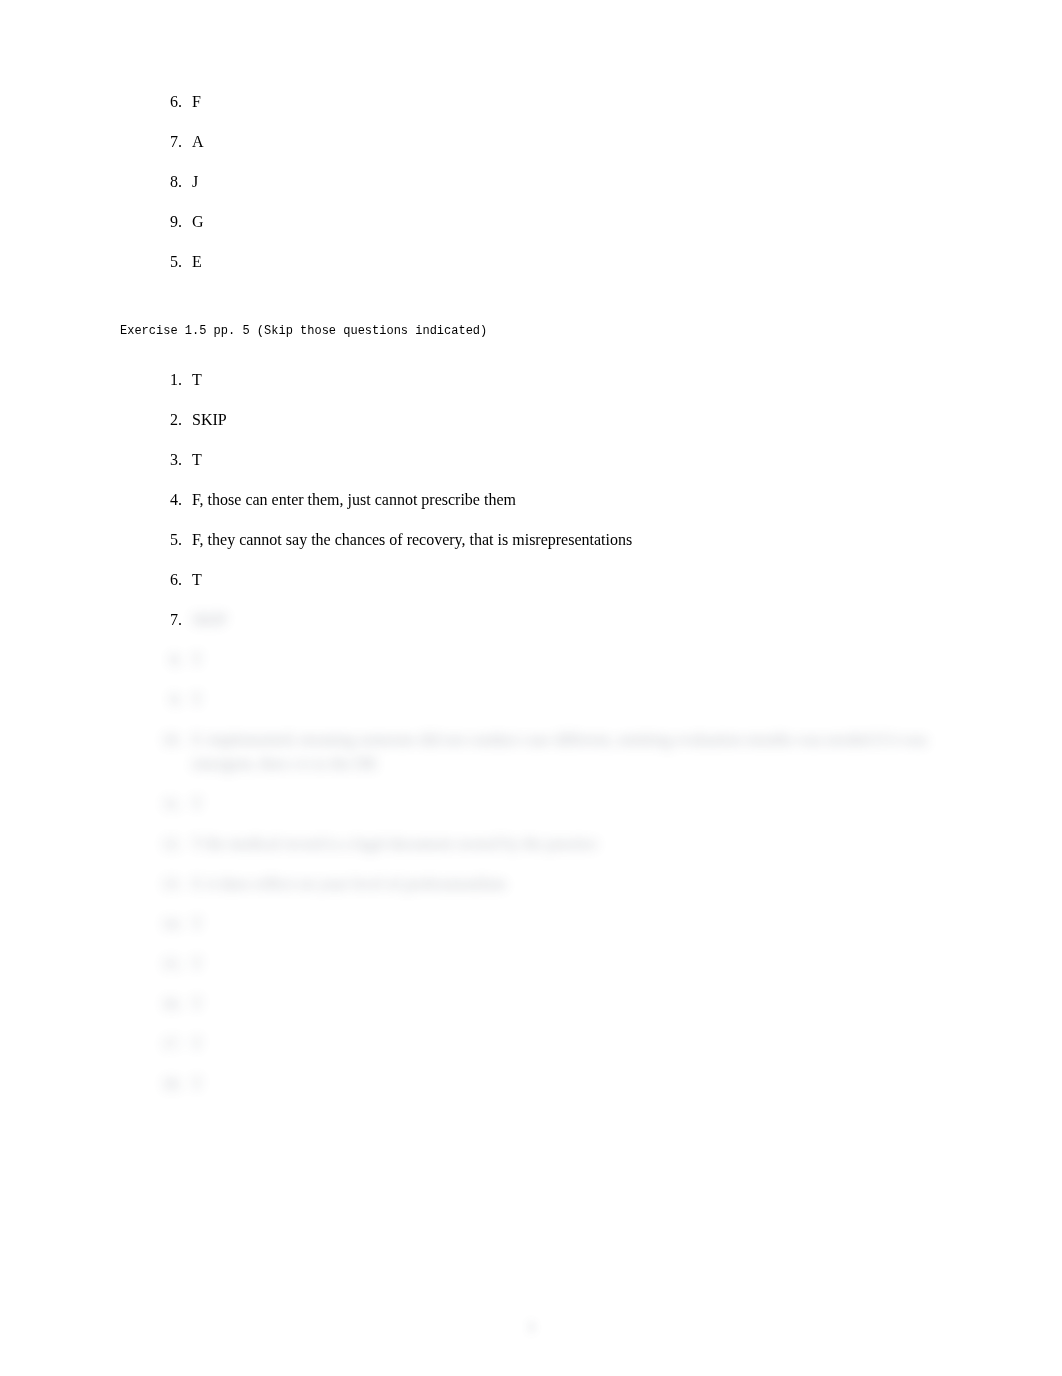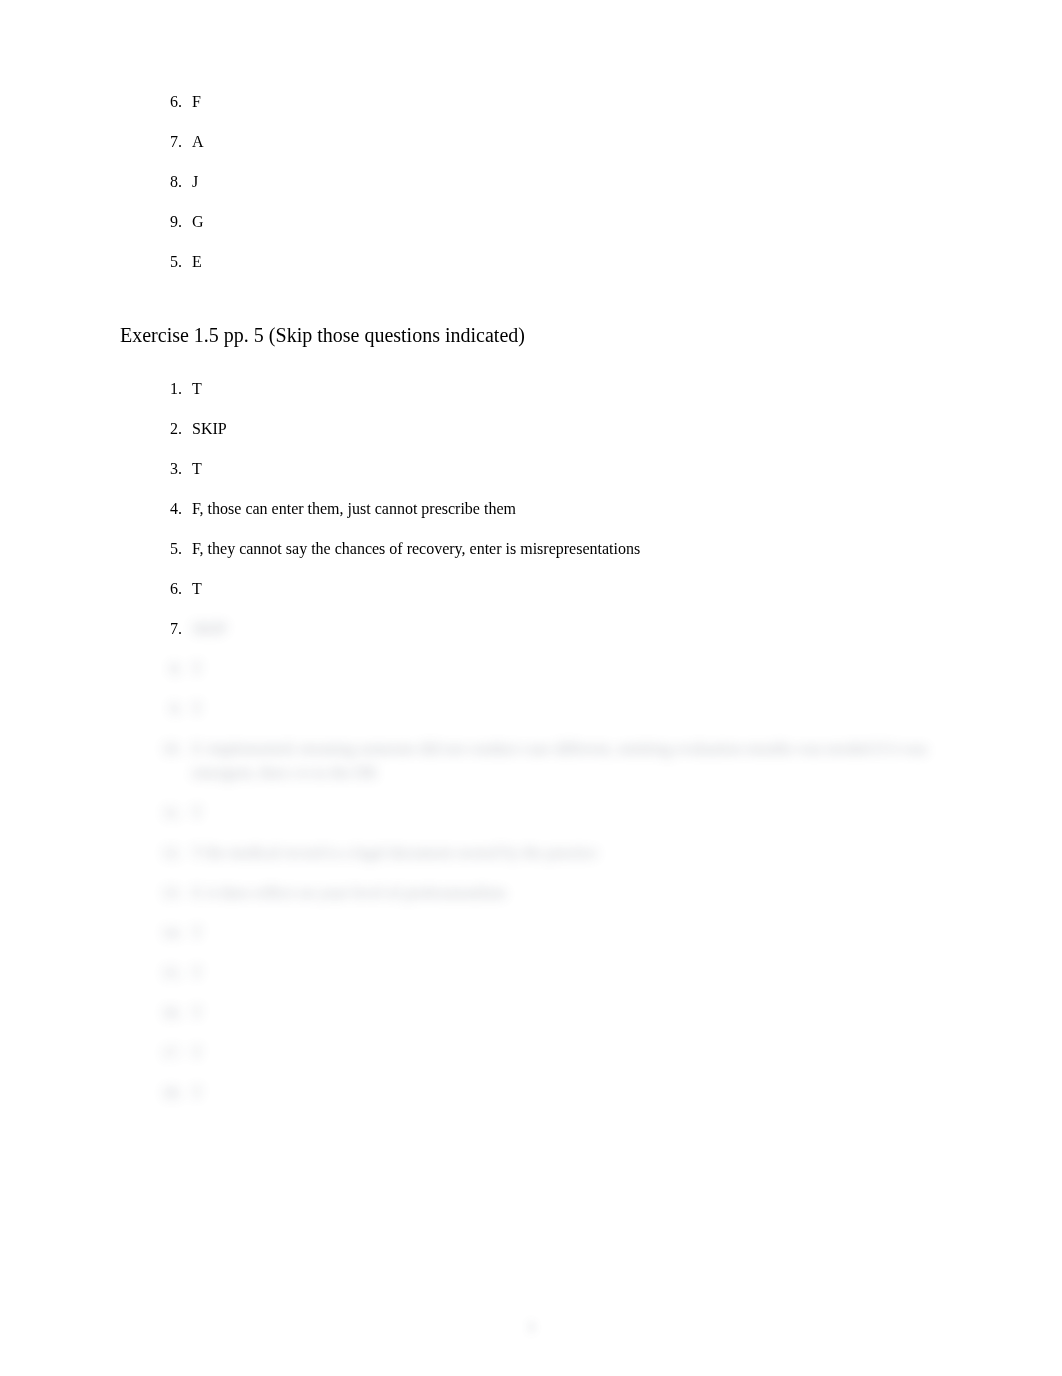--- a/index.html
+++ b/index.html
@@ -27,21 +27,22 @@
       min-width: 28px;
       text-align: right;
       margin-right: 10px;
     }
     .list-content {
       flex: 1;
     }
     .section-heading {
       margin-top: 50px;
       margin-bottom: 30px;
-      font-size: 20px;
+      font-size: 12px;
+      font-family: Liberation Mono, monospace;
     }
     .top-list {
       padding-left: 34px;
     }
     .inner-list {
       padding-left: 34px;
     }
     .blurred {
       filter: blur(6px);
       opacity: 0.45;
@@ -100,21 +101,21 @@
   <div class="list-item">
     <span class="list-number">3.</span>
     <span class="list-content">T</span>
   </div>
   <div class="list-item">
     <span class="list-number">4.</span>
     <span class="list-content">F, those can enter them, just cannot prescribe them</span>
   </div>
   <div class="list-item">
     <span class="list-number">5.</span>
-    <span class="list-content">F, they cannot say the chances of recovery, enter is misrepresentations</span>
+    <span class="list-content">F, they cannot say the chances of recovery, that is misrepresentations</span>
   </div>
   <div class="list-item">
     <span class="list-number">6.</span>
     <span class="list-content">T</span>
   </div>
   <div class="list-item">
     <span class="list-number">7.</span>
     <span class="list-content blurred">SKIP</span>
   </div>
   <div class="list-item blurred">

